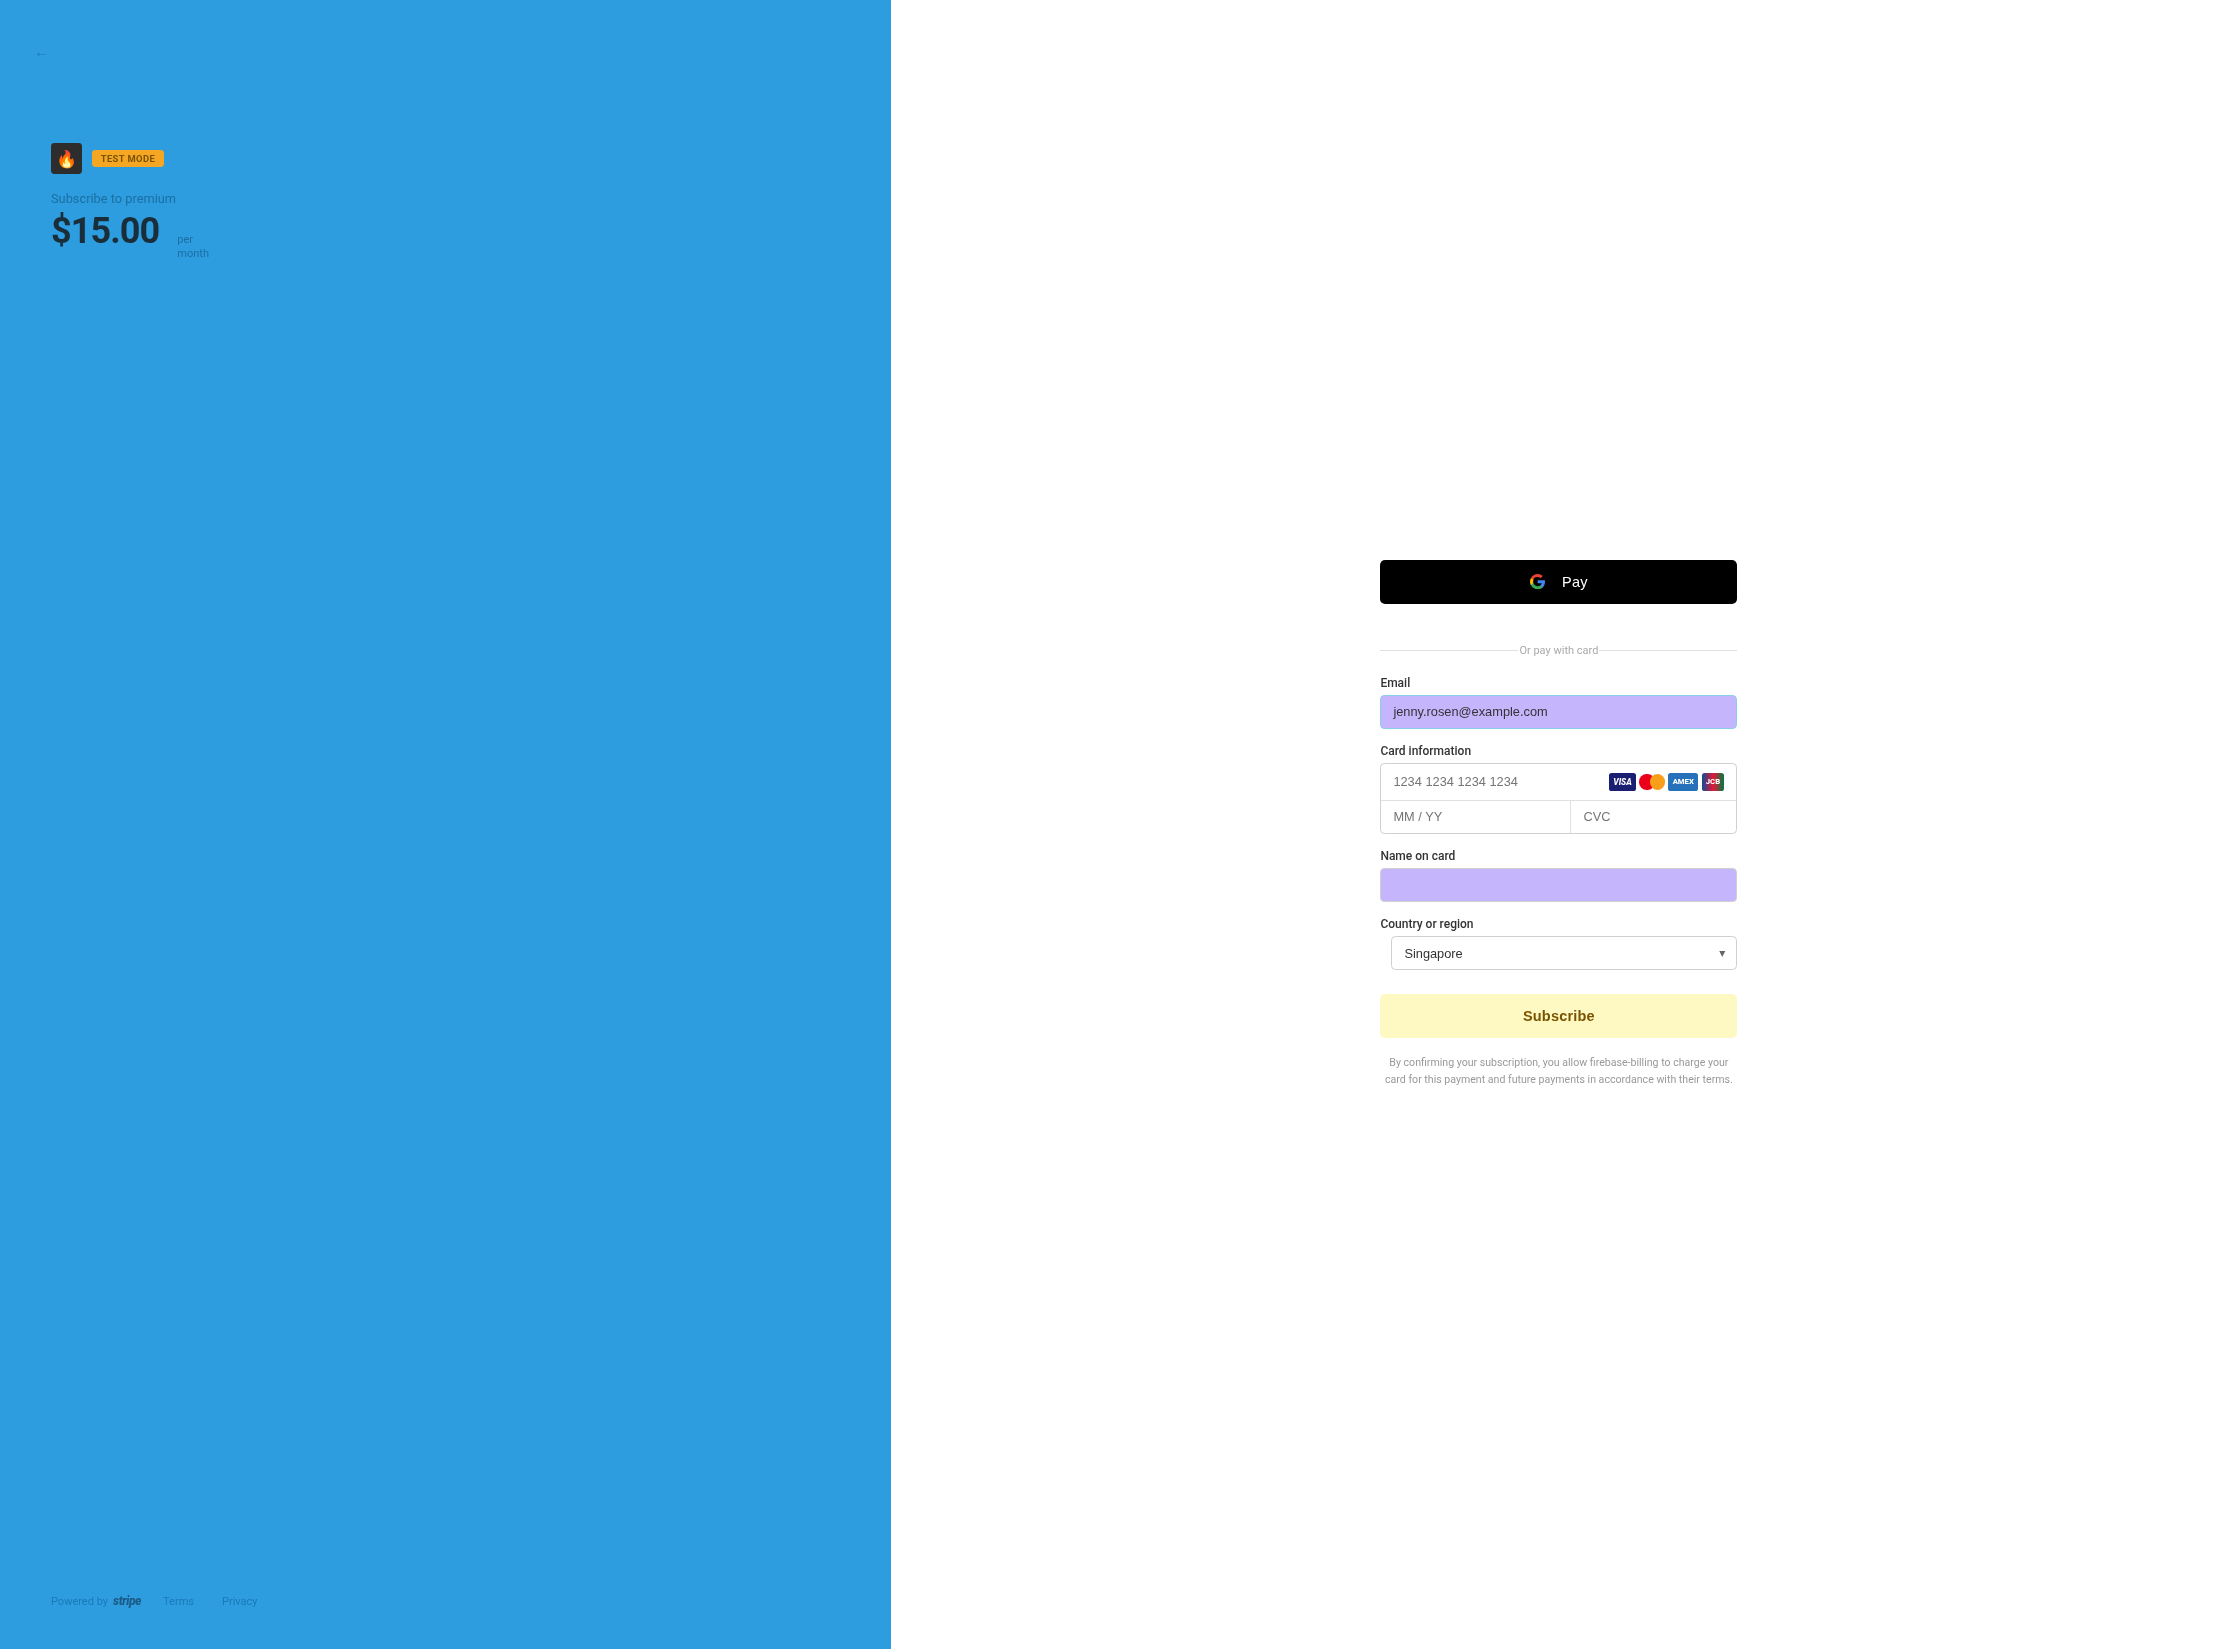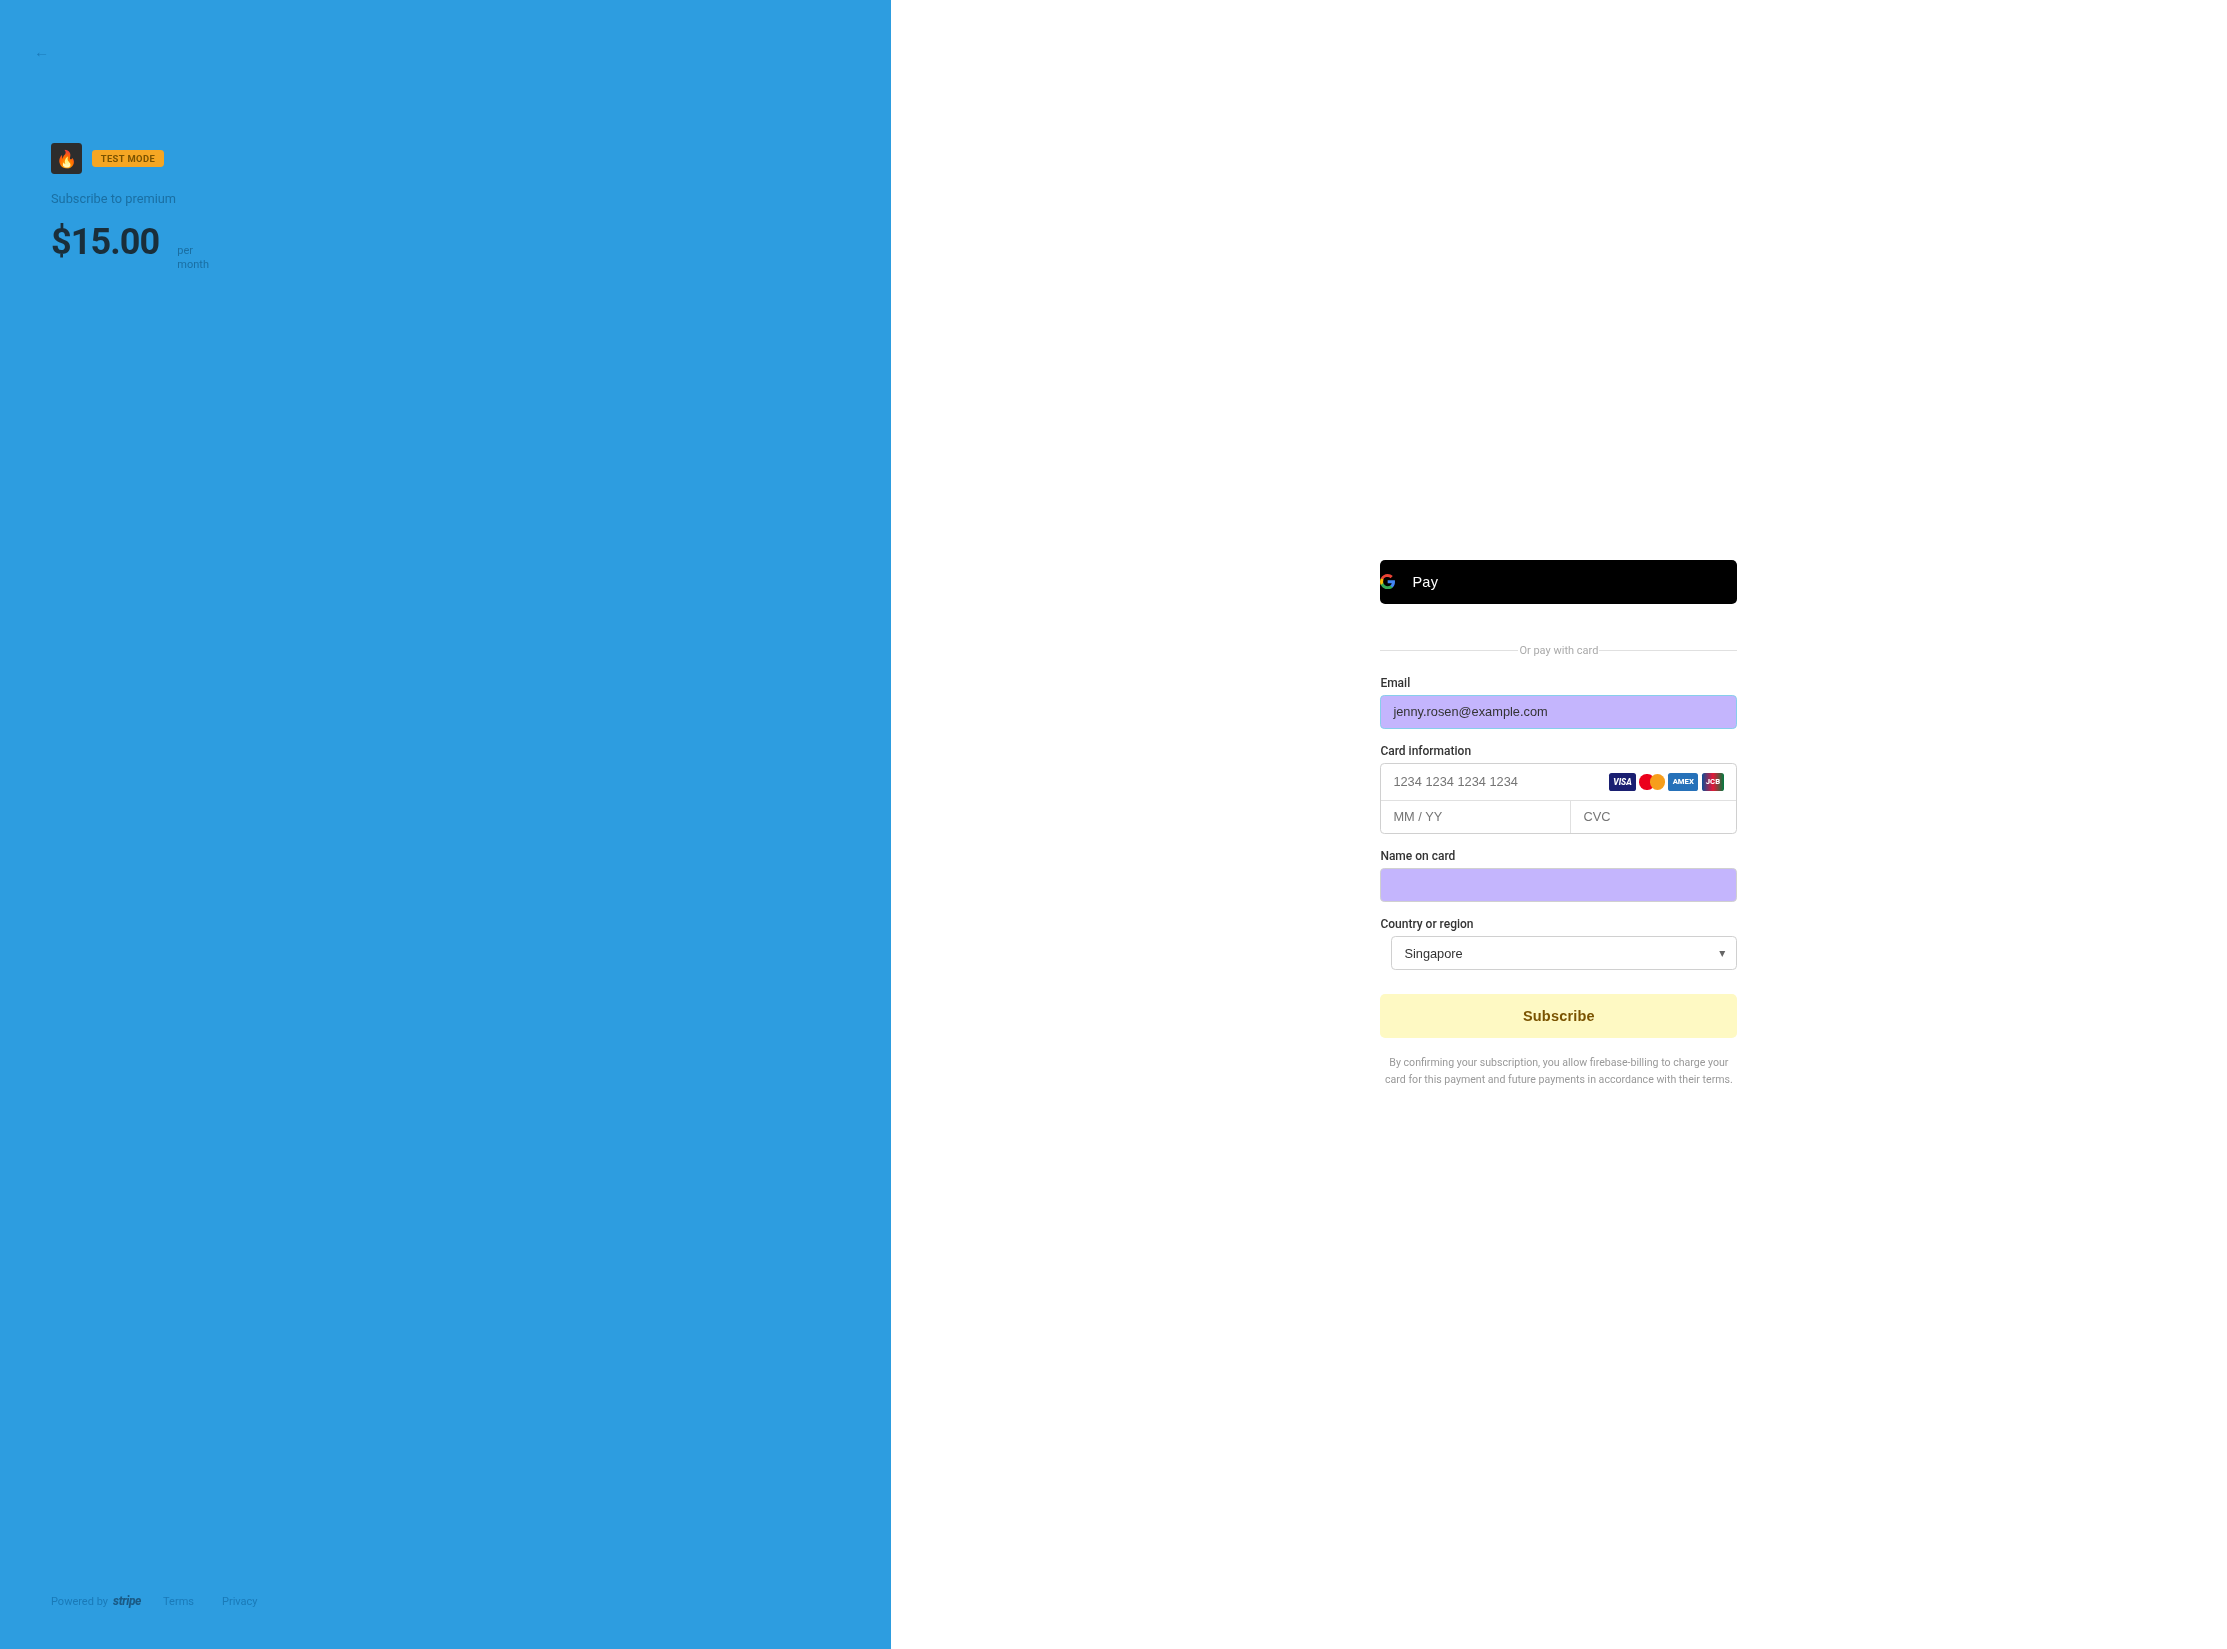--- a/index.html
+++ b/index.html
@@ -62,21 +62,21 @@
       font-weight: 700;
       padding: 3.4px 8.5px;
       border-radius: 3.4px;
       letter-spacing: 0.4px;
       text-transform: uppercase;
     }
 
     .subscribe-label {
       color: #1a6fa3;
       font-size: 12.8px;
-      margin-bottom: 15px;
+      margin-bottom: 4px;
       font-weight: 400;
     }
 
     .price-row {
       display: flex;
       align-items: baseline;
       gap: 18px;
     }
 
     .price-amount {
@@ -141,20 +141,21 @@
     .gpay-button {
       width: 100%;
       background: #000;
       color: #fff;
       border: none;
       border-radius: 5.1px;
       height: 44px;
       cursor: pointer;
       display: flex;
       align-items: center;
+      justify-content: center;
       gap: 15px;
       font-size: 13.6px;
       margin-bottom: 40px;
     }
 
     .gpay-text {
       font-size: 14.5px;
       font-weight: 500;
       color: #fff;
       letter-spacing: 0.3px;

